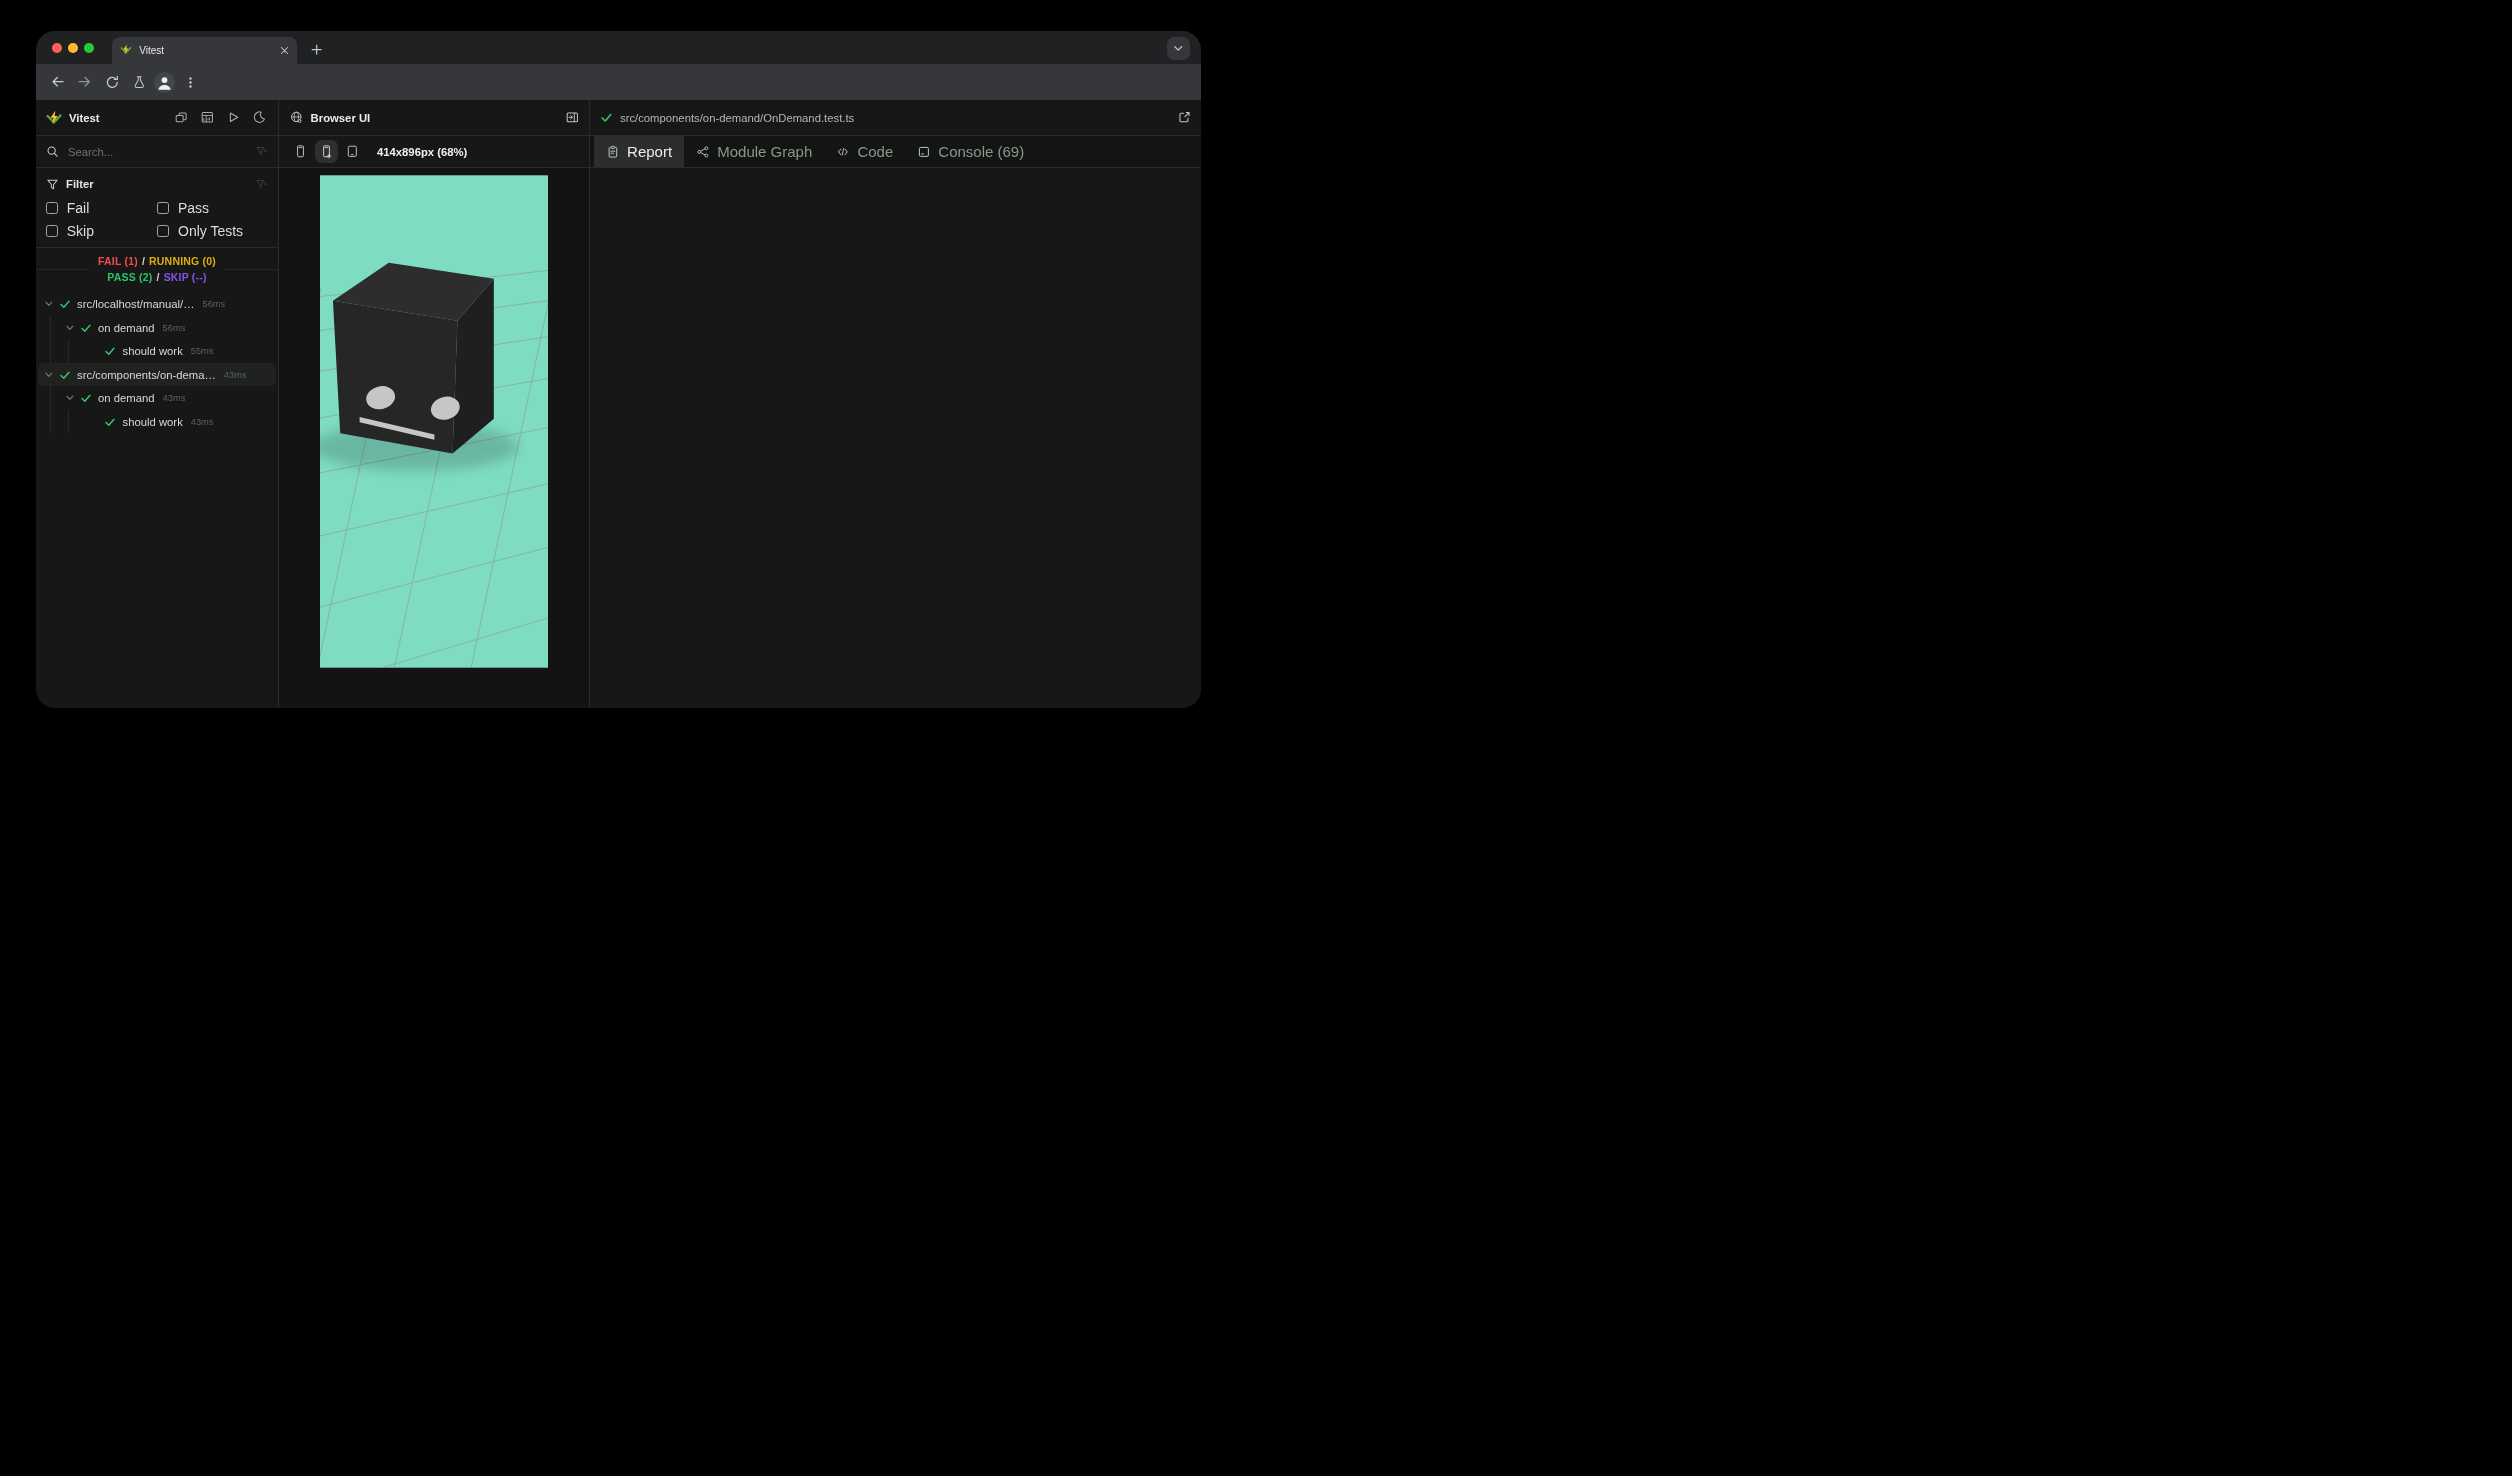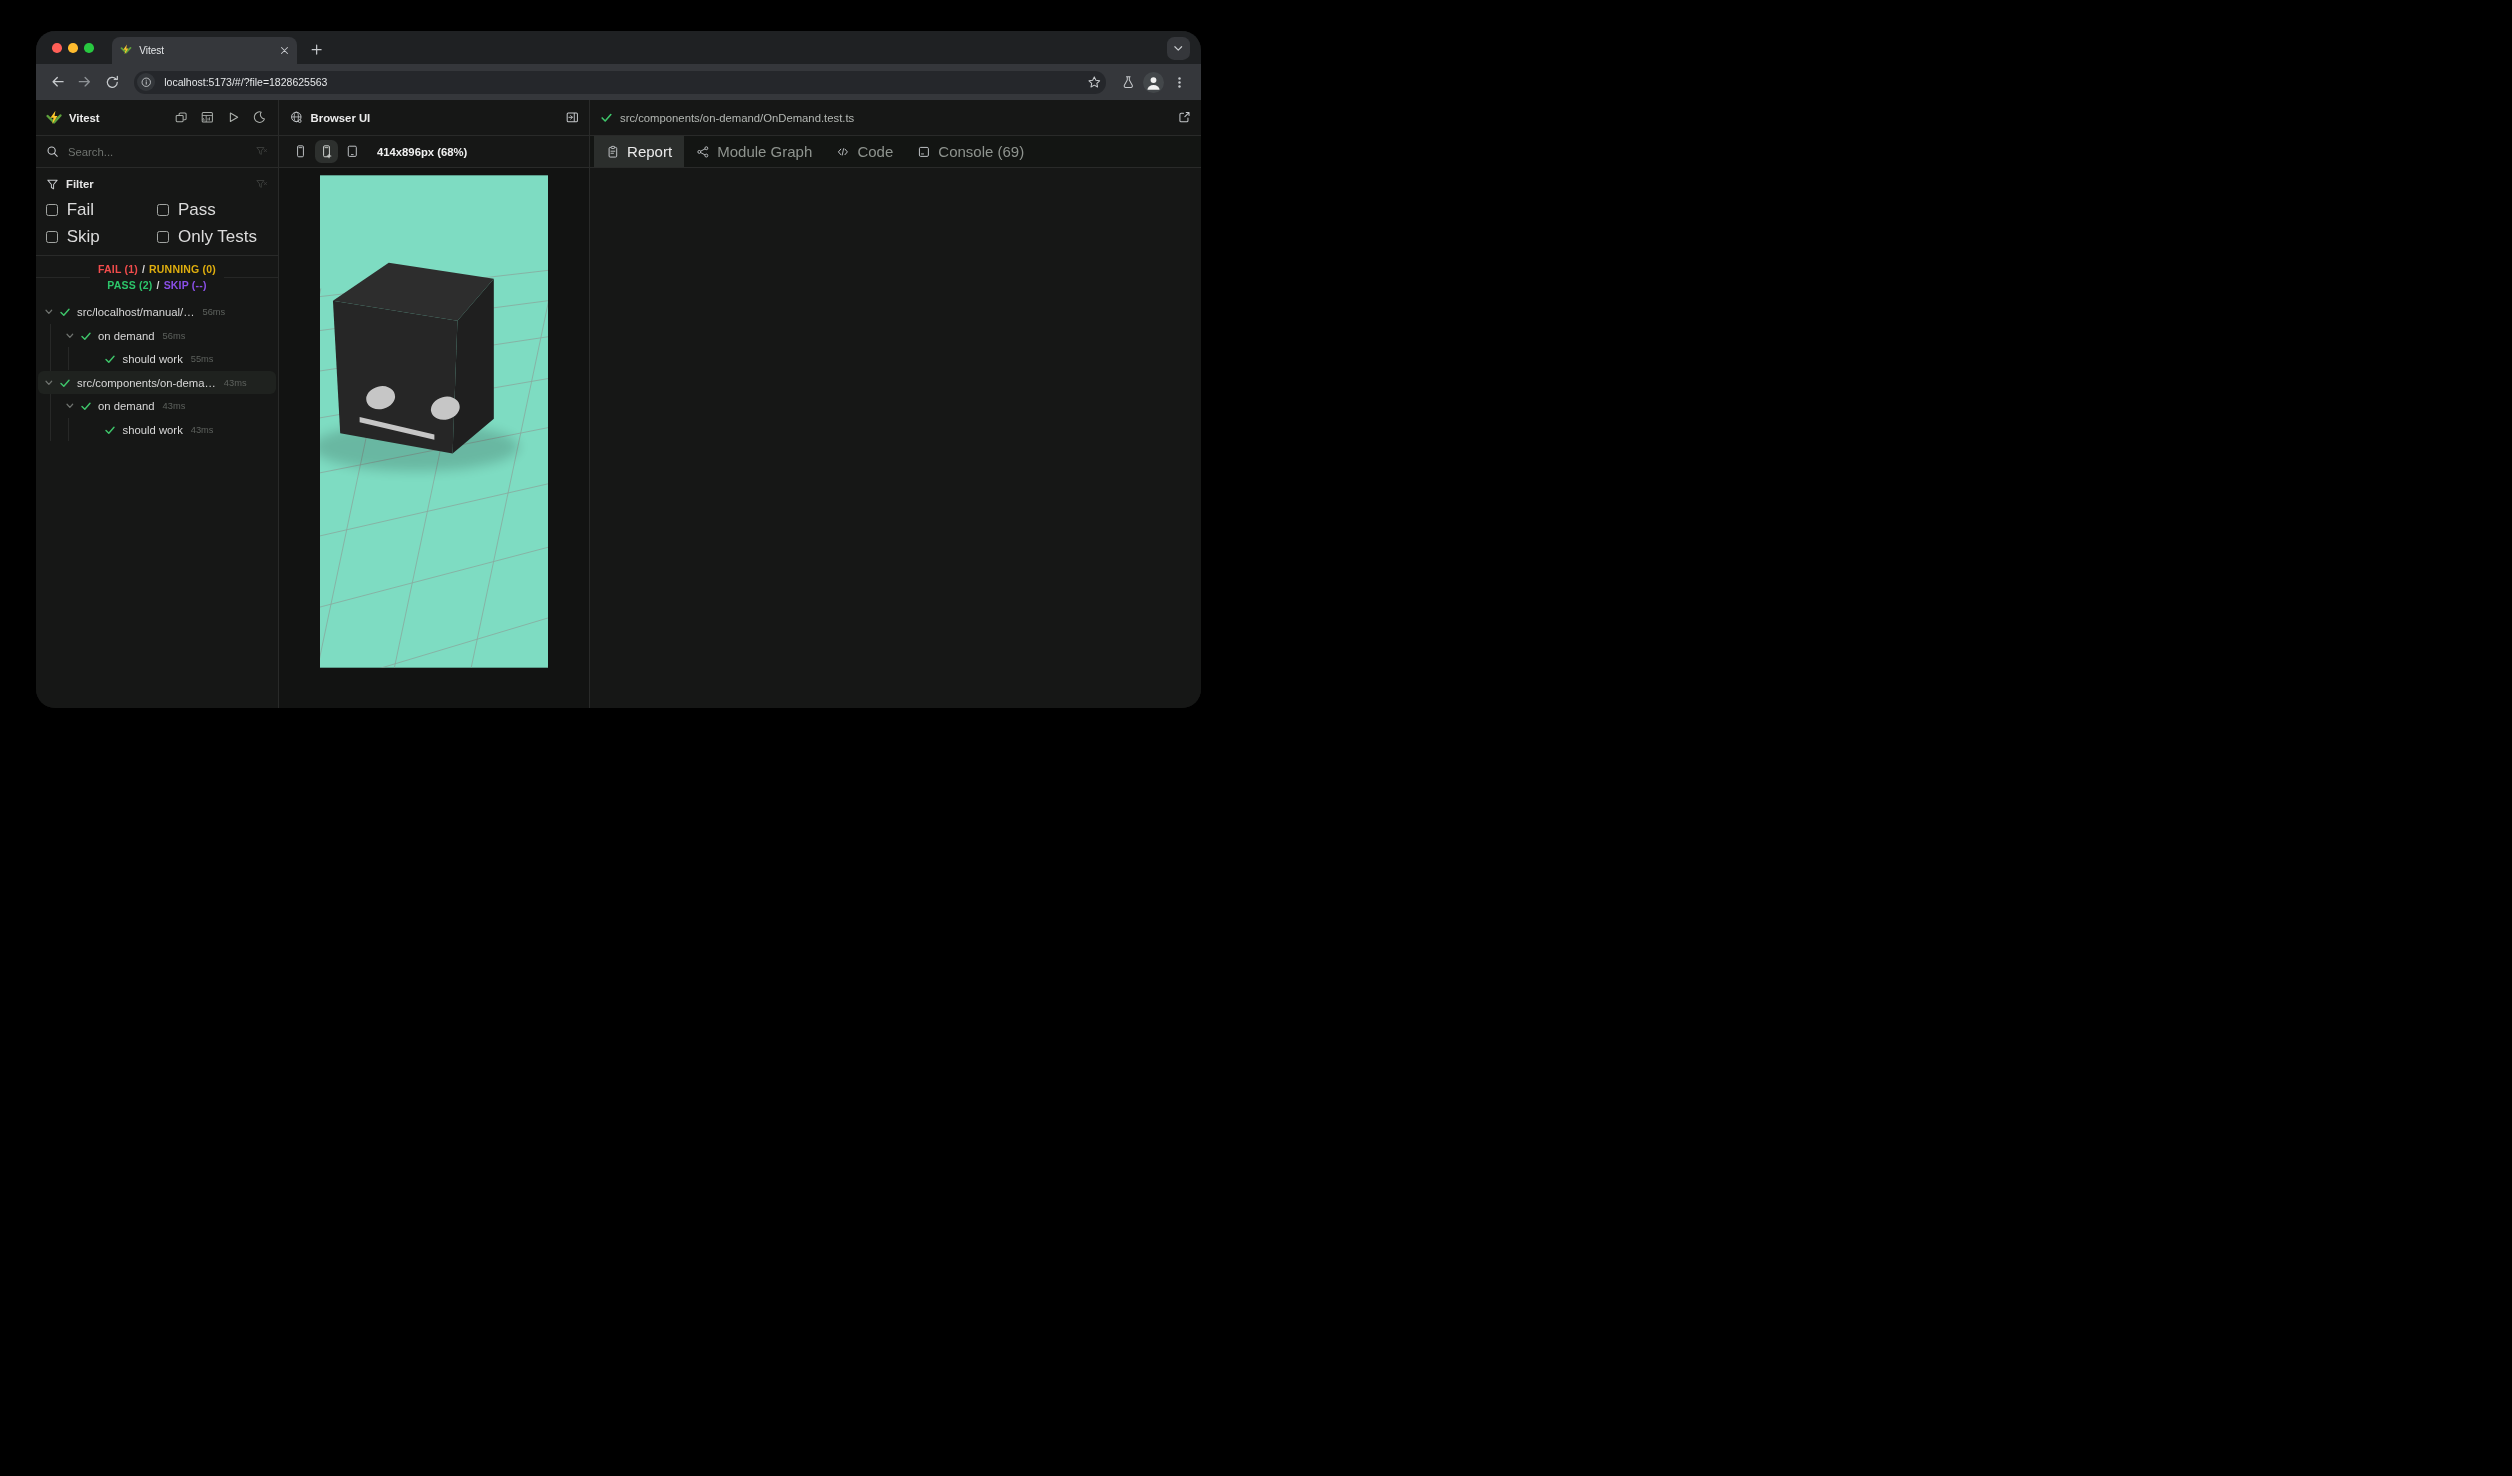--- a/index.html
+++ b/index.html
@@ -48,21 +48,21 @@
   .search-input{flex:1;background:transparent;border:none;outline:none;font-size:11.3px;
     color:#dcdcdc;font-family:"Liberation Sans",sans-serif;}
   .search-input::placeholder{color:#6f736f;}
   .faint-icon{color:#3c3e3c;}
   .filter{border-bottom:0.8px solid var(--border);padding:4.9px 9.7px 8px;flex:none;}
   .filter-head{display:flex;align-items:center;gap:7.3px;height:23px;color:var(--icon);}
   .filter-title{font-weight:700;font-size:11.3px;color:#e6e6e6;flex:1;}
   .filter-grid{display:grid;grid-template-columns:1fr 1fr;row-gap:7.3px;margin-top:4px;}
   .cb{display:flex;align-items:center;gap:9px;}
   .box{width:12px;height:12px;border:1.3px solid #a2a5a2;border-radius:2.4px;flex:none;}
-  .cb-label{font-size:17px;color:#dcdcdc;}
+  .cb-label{font-size:14px;color:#dcdcdc;}
 
   .status{display:flex;align-items:center;padding:7.3px 0;flex:none;}
   .status .hline{flex:1;height:0.8px;background:#262726;}
   .status-texts{padding:0 8px;display:flex;flex-direction:column;gap:3.2px;align-items:center;
     font-weight:700;font-size:10.5px;letter-spacing:0.2px;}
   .st-fail{color:var(--red);} .st-run{color:var(--yellow);}
   .st-pass{color:var(--pass-green);} .st-skip{color:var(--purple);}
   .st-sep{color:#d8d8d8;margin:0 4px;}
 
   .tree{flex:1;position:relative;padding-top:2.4px;overflow:hidden;}
@@ -145,34 +145,20 @@
     <div class="icon-btn nav-btn dim">
       <svg width="15.4" height="15.4" viewBox="0 0 20 20">
           <path d="M3 10h13M10.5 4.5L16 10l-5.5 5.5" fill="none" stroke="currentColor" stroke-width="1.7" stroke-linecap="round" stroke-linejoin="round"></path>
         </svg>
     </div>
     <div class="icon-btn nav-btn">
       <svg width="14.6" height="14.6" viewBox="0 0 20 20">
           <path d="M16.8 10a6.8 6.8 0 1 1-2-4.8" fill="none" stroke="currentColor" stroke-width="1.7" stroke-linecap="round"></path>
           <polyline points="16.9,1.8 16.9,6 12.7,6" fill="none" stroke="currentColor" stroke-width="1.7" stroke-linecap="round" stroke-linejoin="round"></polyline>
         </svg>
-    </div>
-    <div class="urlbar">
-      <div class="icon-btn info-btn">
-        <svg width="10.5" height="10.5" viewBox="0 0 14 14">
-            <circle cx="7" cy="7" r="5.6" fill="none" stroke="currentColor" stroke-width="1.2"></circle>
-            <path d="M7 6.4v3.2M7 4.2v.2" stroke="currentColor" stroke-width="1.3" stroke-linecap="round"></path>
-          </svg>
-      </div>
-      <input class="url-text" readonly="" value="localhost:5173/#/?file=1828625563" style="">
-      <span class="icon-btn">
-        <svg width="14.6" height="14.6" viewBox="0 0 20 20">
-            <path d="M10 2.6l2.2 4.7 5.1.6-3.8 3.5 1 5L10 13.9l-4.5 2.5 1-5-3.8-3.5 5.1-.6z" fill="none" stroke="currentColor" stroke-width="1.4" stroke-linejoin="round"></path>
-          </svg>
-      </span>
     </div>
     <div class="icon-btn nav-btn">
       <svg width="14.6" height="14.6" viewBox="0 0 20 20">
           <path d="M7.5 2.5h5M8.6 2.5v4.4L4.6 14.2a1.9 1.9 0 0 0 1.7 2.8h7.4a1.9 1.9 0 0 0 1.7-2.8L11.4 6.9V2.5" fill="none" stroke="currentColor" stroke-width="1.4" stroke-linecap="round" stroke-linejoin="round"></path>
         </svg>
     </div>
     <div class="icon-btn avatar-btn">
       <svg width="21" height="21" viewBox="0 0 26 26">
           <circle cx="13" cy="10" r="3.6" fill="#f1f1f1"></circle>
           <path d="M5.5 22a7.5 5.8 0 0 1 15 0z" fill="#f1f1f1"></path>

